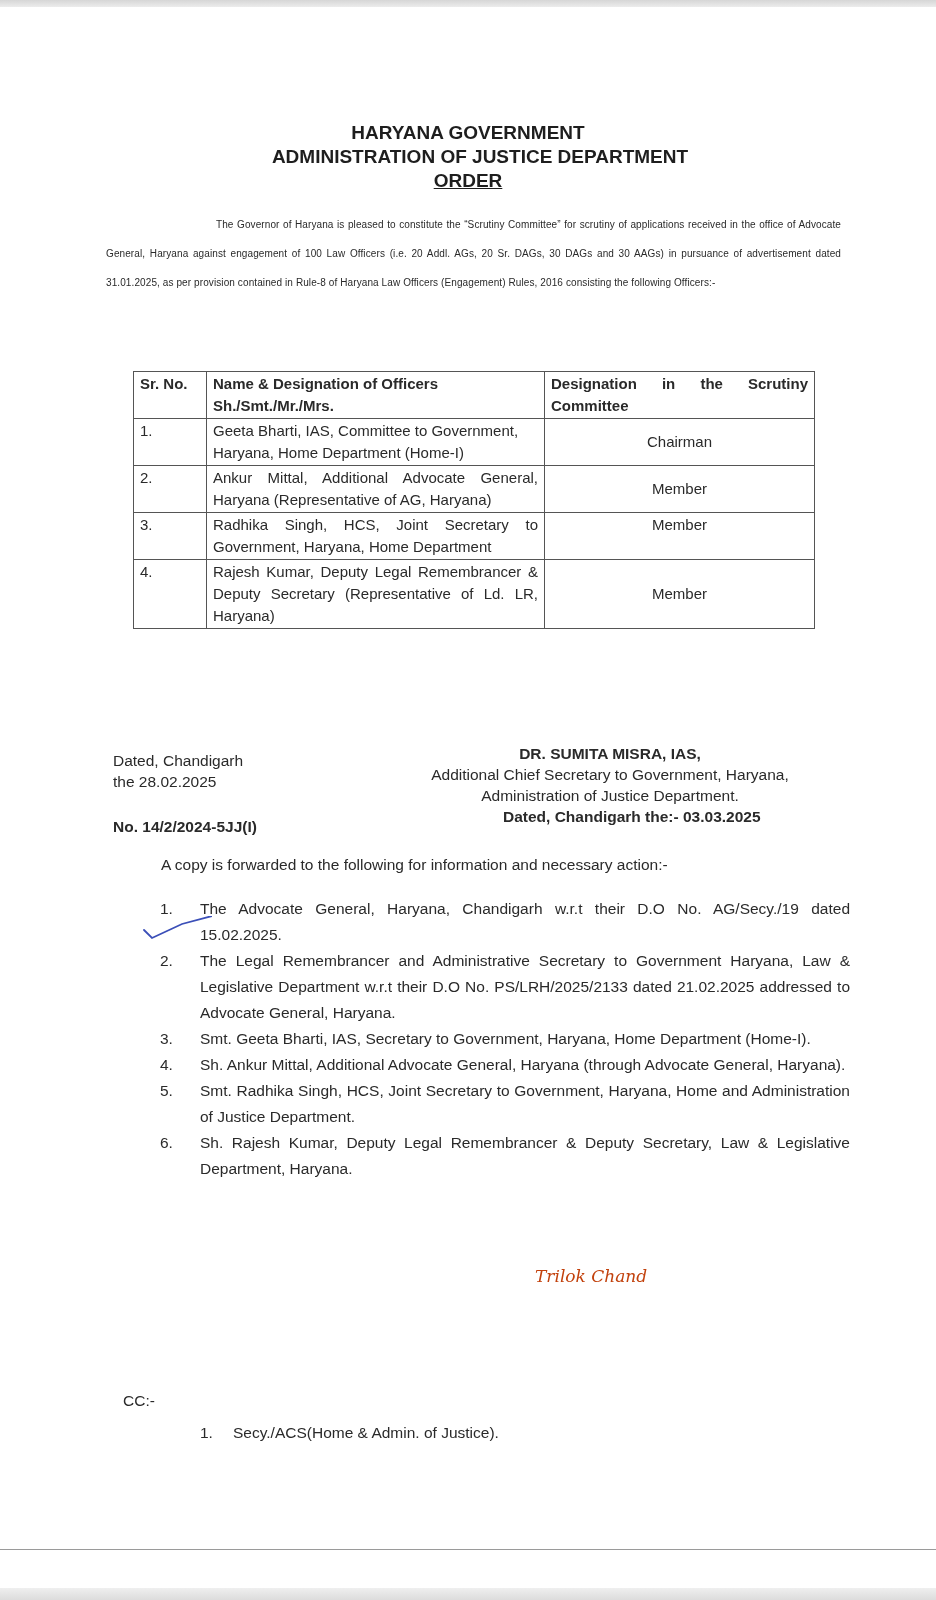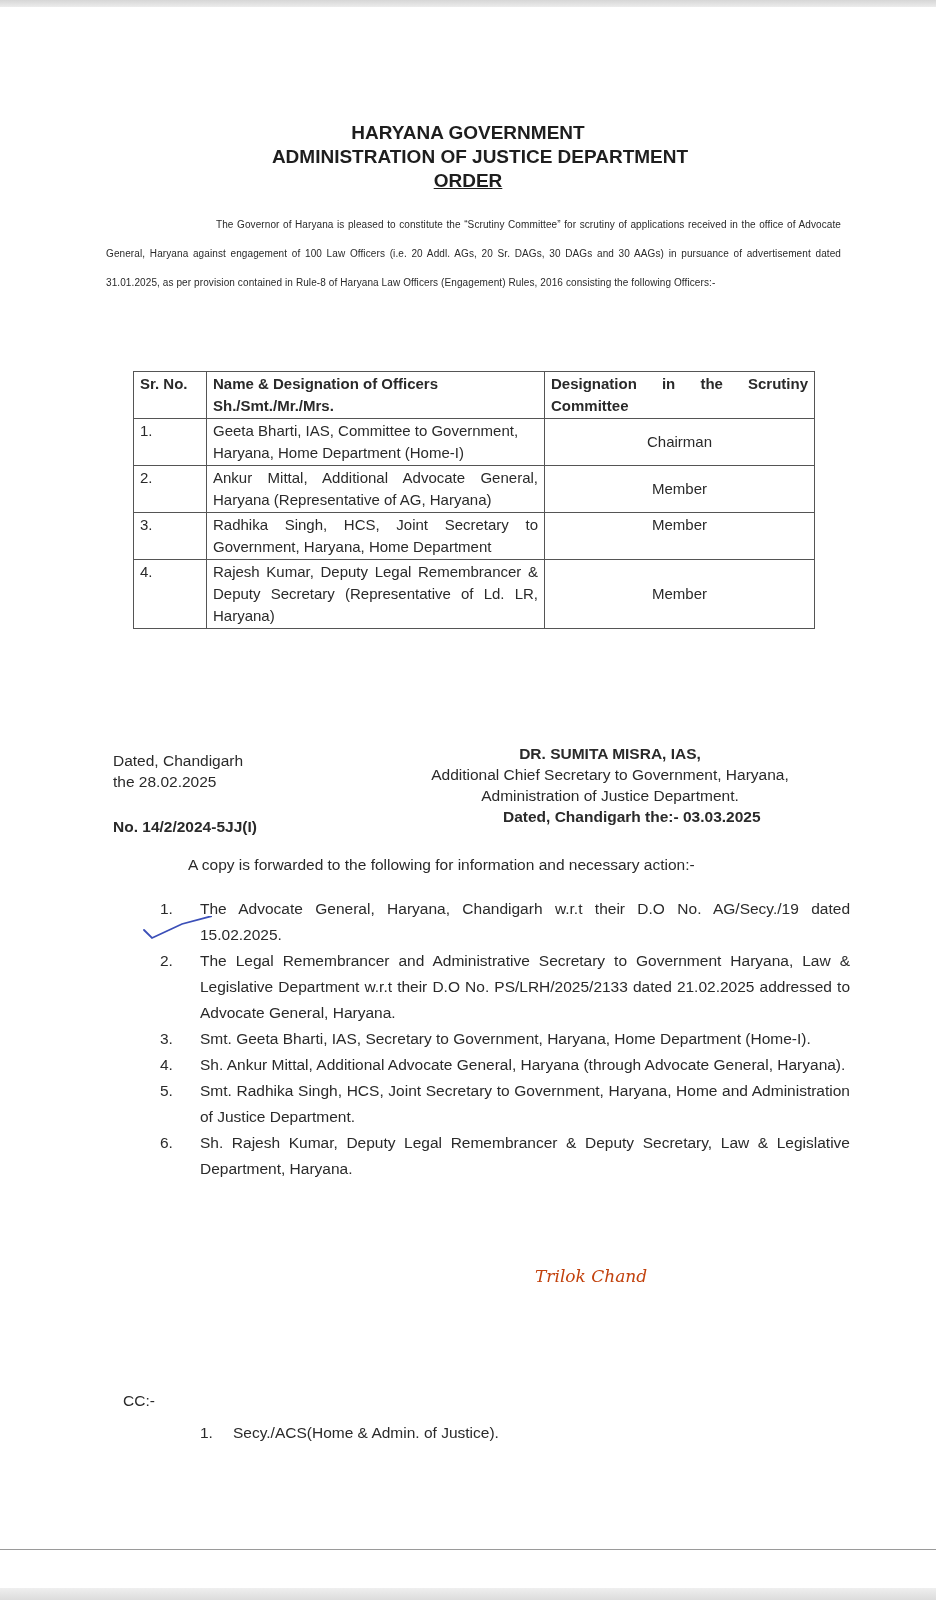--- a/index.html
+++ b/index.html
@@ -111,21 +111,21 @@
   </div>
 
   <div class="abs" style="left:113px; top:750px; line-height:21px;">
     <div>Dated, Chandigarh</div>
     <div>the 28.02.2025</div>
   </div>
 
   <div class="abs bold" style="left:113px; top:815px;">No. 14/2/2024-5JJ(I)</div>
   <div class="abs bold" style="left:503px; top:805px;">Dated, Chandigarh the:- 03.03.2025</div>
 
-  <div class="abs" style="left:188px; top:853px;">A copy is forwarded to the following for information and necessary action:-</div>
+  <div class="abs" style="left:161px; top:853px;">A copy is forwarded to the following for information and necessary action:-</div>
 
   <svg class="abs tick-mark" viewBox="0 0 70 26">
     <path d="M2 14 L10 22 L40 8 L70 0" fill="none" stroke="#3b4fb8" stroke-width="1.8" stroke-linecap="round"></path>
   </svg>
 
   <div class="abs cc-list" style="top:896px;">
     <div class="cc-item">
       <span class="cc-num">1.</span>
       <span class="cc-text">The Advocate General, Haryana, Chandigarh w.r.t their D.O No. AG/Secy./19 dated 15.02.2025.</span>
     </div>

